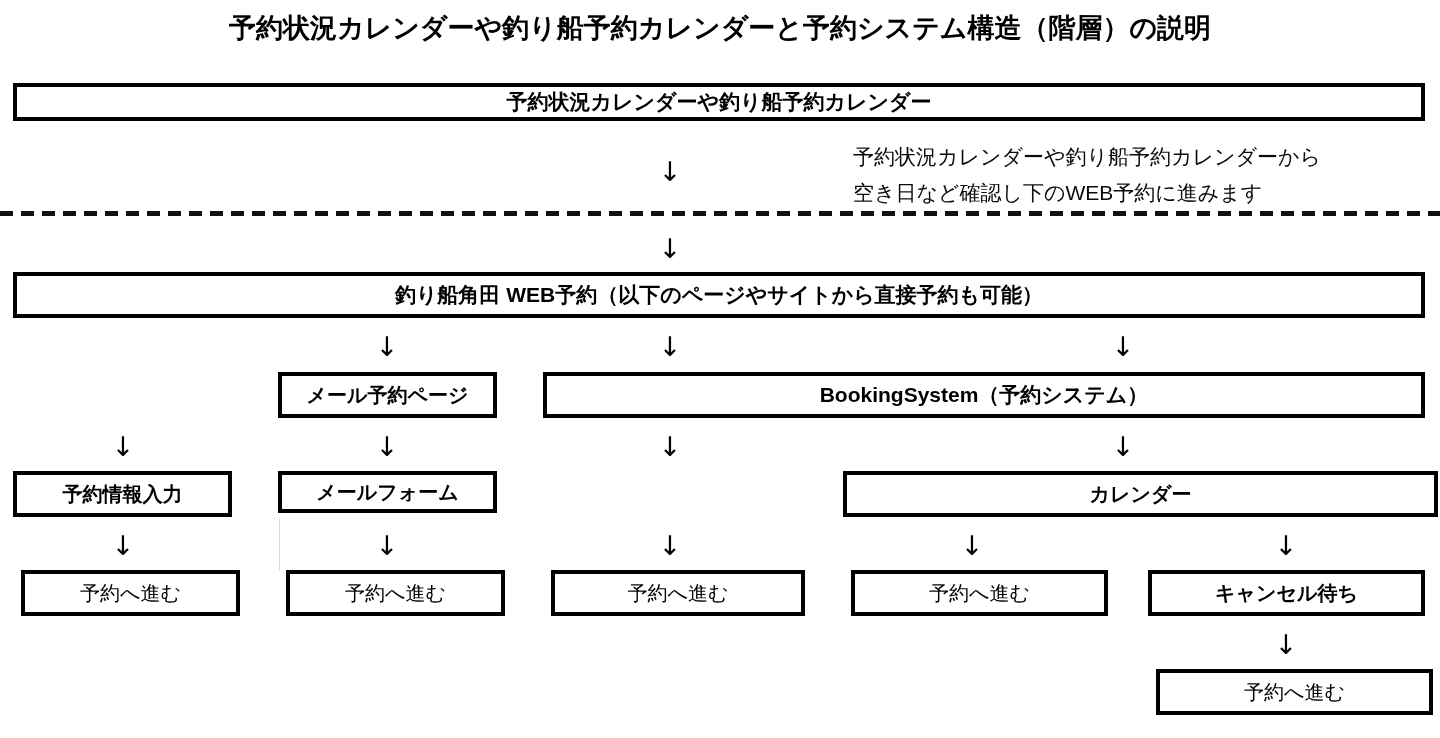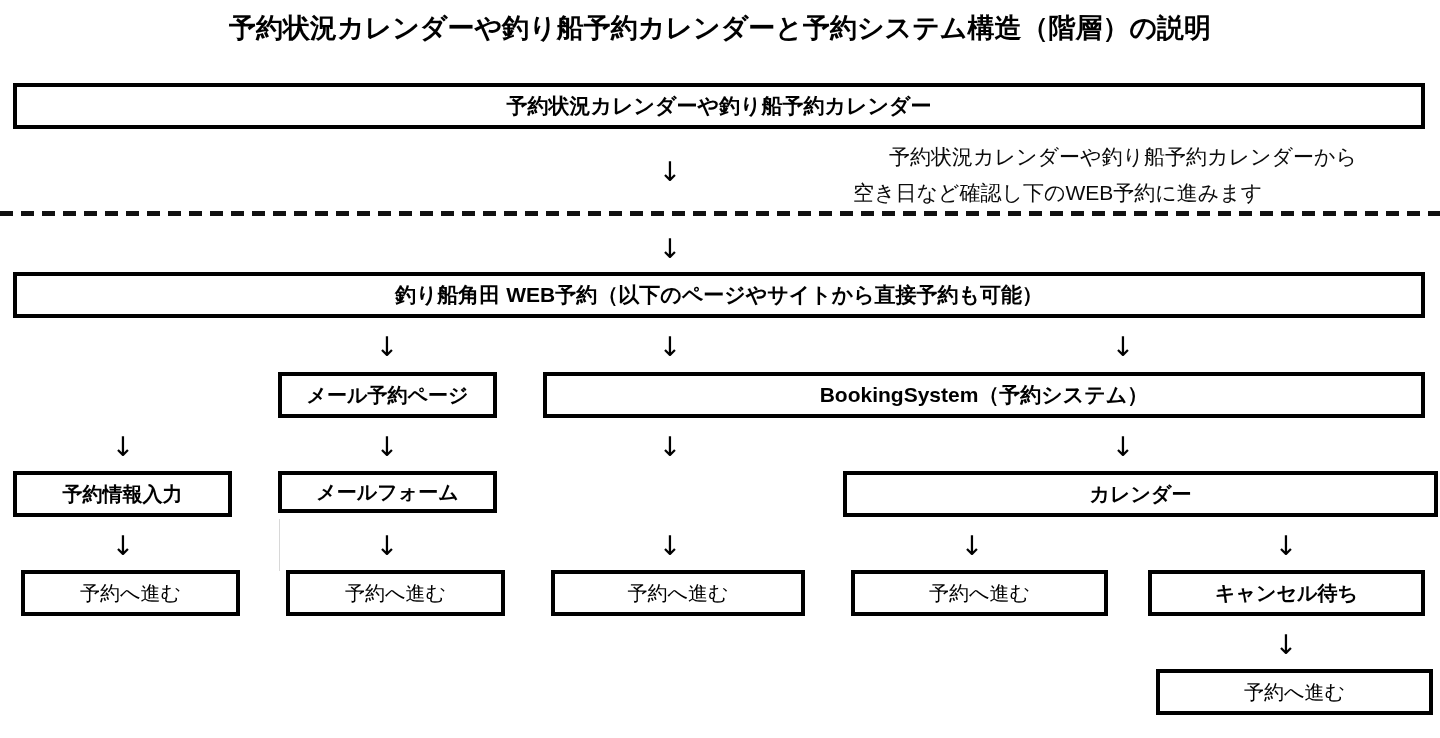--- a/index.html
+++ b/index.html
@@ -103,27 +103,27 @@
     width: 1px;
   }
 </style>
 </head>
 <body>
 
 <div id="canvas">
 
   <div class="diagram-title">予約状況カレンダーや釣り船予約カレンダーと予約システム構造（階層）の説明</div>
 
-  <div class="node fs-21" style="left:13px; top:83px; width:1412px; height:46px;">
+  <div class="node fs-21" style="left:13px; top:83px; width:1412px; height:38px;">
     <span class="node-label bold">予約状況カレンダーや釣り船予約カレンダー</span>
   </div>
 
   <div class="arrow" style="left:655px; top:158px;">↓</div>
 
-  <div class="note" style="left:853px; top:139px;margin-left:36px;">予約状況カレンダーや釣り船予約カレンダーから</div>
+  <div class="note" style="left:853px; top:139px;">予約状況カレンダーや釣り船予約カレンダーから</div>
   <div class="note" style="left:853px; top:175px;">空き日など確認し下のWEB予約に進みます</div>
 
   <div class="dashed-separator" style="top:211px;"></div>
 
   <div class="arrow" style="left:655px; top:235px;">↓</div>
 
   <div class="node fs-21" style="left:13px; top:272px; width:1412px; height:46px;">
     <span class="node-label bold">釣り船角田 WEB予約（以下のページやサイトから直接予約も可能）</span>
   </div>
 

